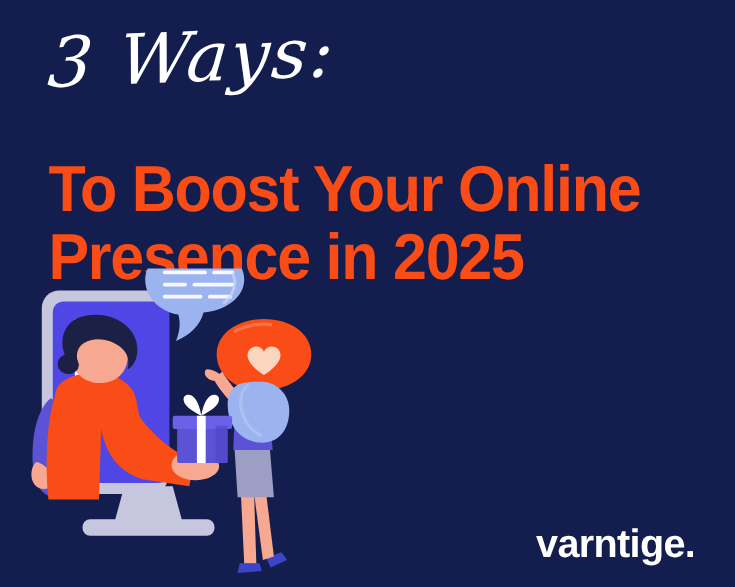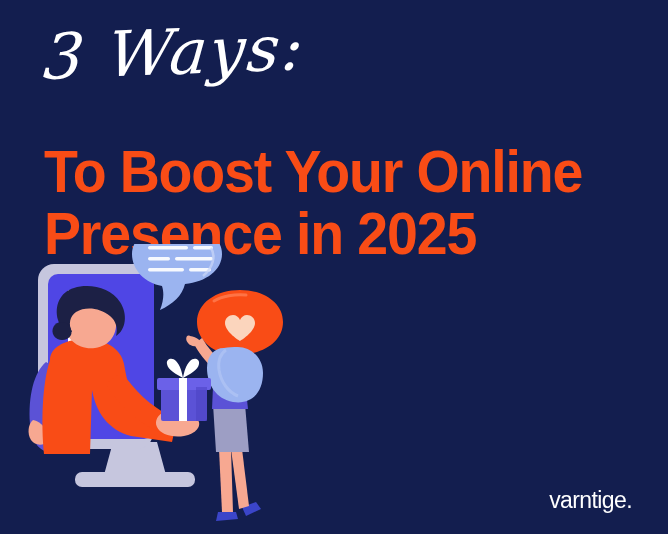--- a/index.html
+++ b/index.html
@@ -69,22 +69,22 @@
     transform-origin: left center;
   }
 
   
   .logo {
     position: absolute;
     right: 36px;
     bottom: 22px;
     color: #ffffff;
     font-family: "Liberation Sans", sans-serif;
-    font-weight: 400;
-    font-size: 23px;
+    font-weight: 700;
+    font-size: 36px;
     letter-spacing: -0.6px;
     line-height: 1;
     white-space: nowrap;
   }
 
   
   .illustration {
     position: absolute;
     left: 0;
     bottom: 0;

